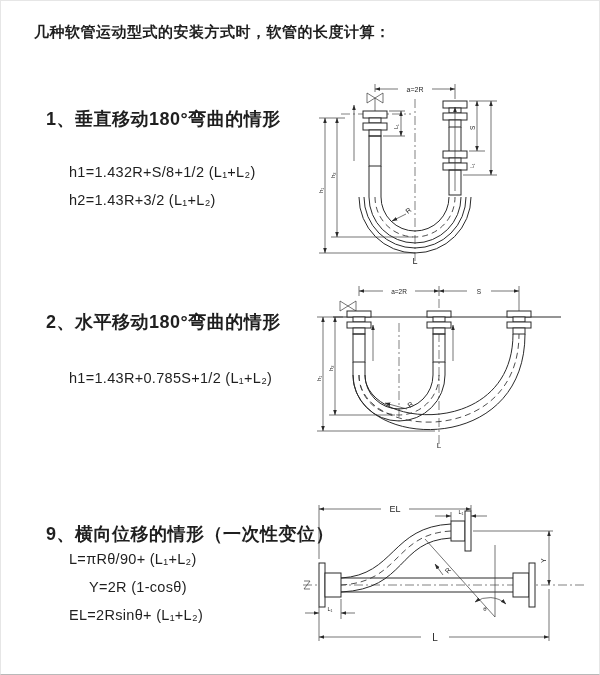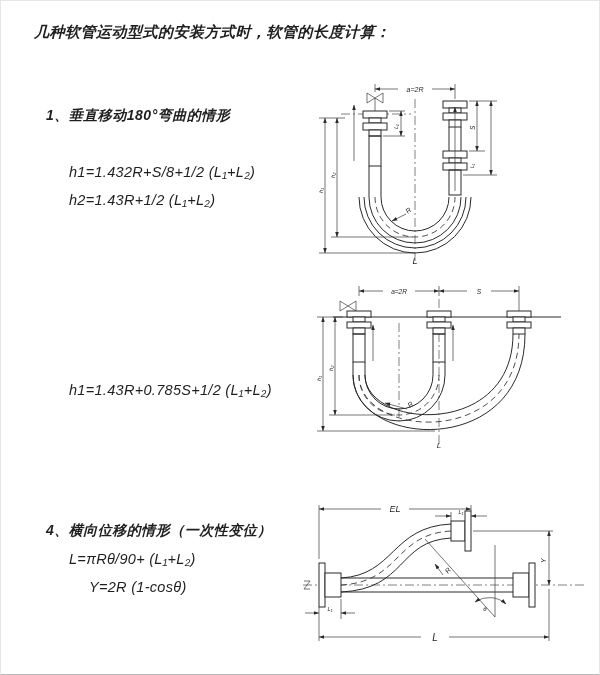--- a/index.html
+++ b/index.html
@@ -1,50 +1,51 @@
 <!DOCTYPE html>
 <html><head>
 <meta charset="utf-8">
 <style>
   html,body{margin:0;padding:0;background:#fff;}
   #page{
     position:relative;width:600px;height:675px;background:#ffffff;
     font-family:"Liberation Sans","DejaVu Sans",sans-serif;color:#1f1f1f;
     border:1px solid #e6e6e6;border-bottom-color:#b9b9b9;box-sizing:border-box;
     overflow:hidden;
-    font-style:italic;
   }
   .abs{position:absolute;white-space:nowrap;}
   .title{font-size:15px;font-weight:700;letter-spacing:.5px;}
-  .sec-head{font-size:14px;font-weight:700;letter-spacing:.5px;}
+  .sec-head{font-size:18px;font-weight:700;letter-spacing:.5px;}
   .formula{font-size:14.5px;font-weight:400;letter-spacing:.3px;}
   svg{position:absolute;overflow:visible;}
   svg text{font-family:"Liberation Sans","DejaVu Sans",sans-serif;fill:#1f1f1f;}
   .thin{stroke:#3a3a3a;stroke-width:.7;fill:none;}
   .main{stroke:#2a2a2a;stroke-width:1;fill:none;}
   .part{stroke:#2a2a2a;stroke-width:1;fill:#ffffff;}
   .cl{stroke:#4a4a4a;stroke-width:.7;fill:none;stroke-dasharray:9 3 2 3;}
   .hd{stroke:#3a3a3a;stroke-width:.9;fill:none;stroke-dasharray:6 4;}
 </style>
 </head>
 <body>
 
 <div id="page">
 
   <div class="abs title" style="left:33px;top:22px;">几种软管运动型式的安装方式时，软管的长度计算：</div>
 
   <div class="abs sec-head" style="left:45px;top:106px;">1、垂直移动180°弯曲的情形</div>
   <div class="abs formula" style="left:68px;top:163px;">h1=1.432R+S/8+1/2 (L₁+L₂)</div>
-  <div class="abs formula" style="left:68px;top:191px;">h2=1.43R+1/2 (L₁+L₂)</div>
-
-  <div class="abs formula" style="left:68px;top:381px;">h1=1.43R+0.785S+1/2 (L₁+L₂)</div>
-
-  <div class="abs sec-head" style="left:45px;top:521px;">4、横向位移的情形（一次性变位）</div>
+  <div class="abs formula" style="left:68px;top:191px;">h2=1.43R+3/2 (L₁+L₂)</div>
+
+  <div class="abs sec-head" style="left:45px;top:309px;">2、水平移动180°弯曲的情形</div>
+  <div class="abs formula" style="left:68px;top:369px;">h1=1.43R+0.785S+1/2 (L₁+L₂)</div>
+
+  <div class="abs sec-head" style="left:45px;top:521px;">9、横向位移的情形（一次性变位）</div>
   <div class="abs formula" style="left:68px;top:550px;">L=πRθ/90+ (L₁+L₂)</div>
   <div class="abs formula" style="left:68px;top:578px;margin-left:20px;">Y=2R (1-cosθ)</div>
+  <div class="abs formula" style="left:68px;top:606px;">EL=2Rsinθ+ (L₁+L₂)</div>
 
   <svg style="left:312px;top:72px;" width="270" height="192" viewBox="0 0 270 192">
     <defs>
       <marker id="ar1" viewBox="0 0 10 10" refX="9.5" refY="5" markerWidth="8" markerHeight="8" orient="auto-start-reverse">
         <path d="M0,1.6 L10,5 L0,8.4 z" fill="#2a2a2a"></path>
       </marker>
       <pattern id="ht1" patternUnits="userSpaceOnUse" width="4" height="4">
         <path d="M0,4 l4,-4 M0,0 l4,4" stroke="#555" stroke-width="0.6"></path>
       </pattern>
     </defs>

